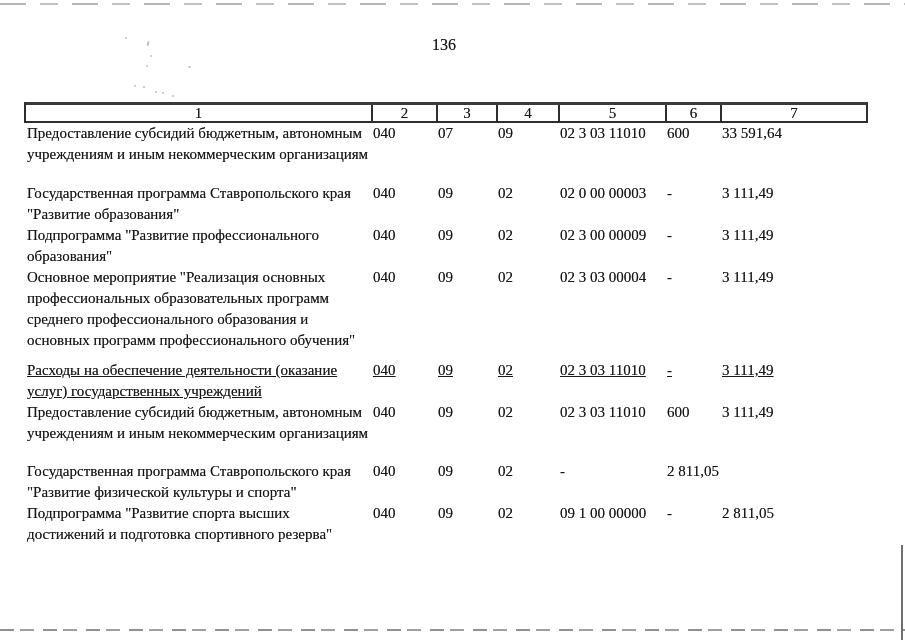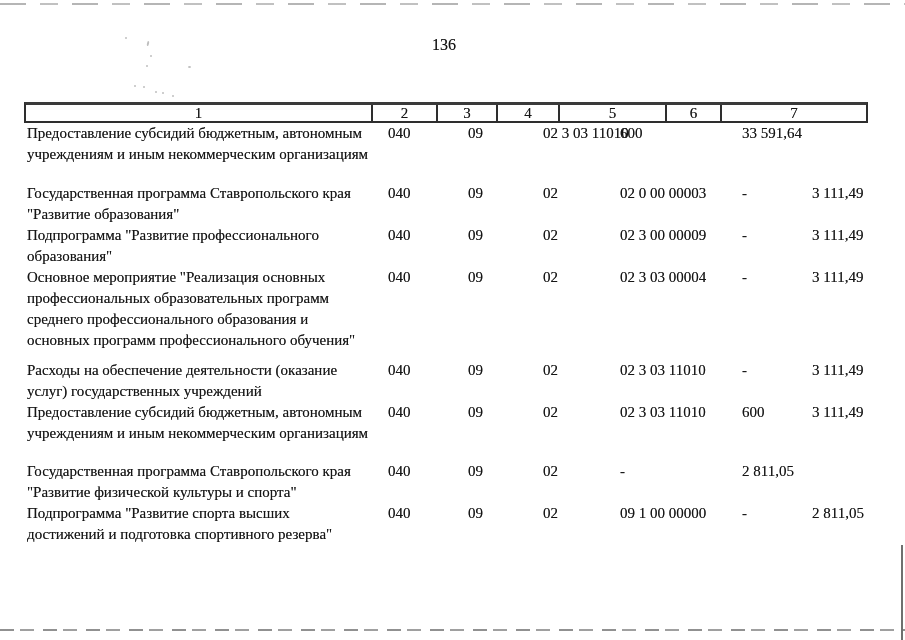--- a/index.html
+++ b/index.html
@@ -27,26 +27,26 @@
 
   .thead {
     display:grid; grid-template-columns:347px 65px 60px 62px 107px 55px 1fr;
     border:2px solid #2e2e2e; border-top:3px solid #3a3a3a; border-bottom-width:2px;
     height:21px; box-sizing:border-box; background:#fff;
   }
   .thead .hc { border-right:2px solid #2e2e2e; text-align:center; font-size:15px; line-height:15px; padding-top:1px; }
   .thead .hc:last-child { border-right:none; }
 
   .tbody { padding-top:0; }
-  .trow { display:grid; grid-template-columns:349px 65px 60px 62px 107px 55px 146px; font-size:15px; line-height:21px;gap:15px; }
+  .trow { display:grid; grid-template-columns:349px 65px 60px 62px 107px 55px 146px; font-size:15px; line-height:21px; }
   .trow .c1 { padding-left:3px; padding-right:4px; }
   .trow .cc { white-space:nowrap; }
   .trow .c7 { text-align:left; white-space:nowrap; padding-right:1px; }
   .g18 { margin-top:18px; }
-  .g9  { margin-top:9px; }
+  .g9  { margin-top:9px;text-decoration:underline; }
   .g17 { margin-top:17px; }
 </style>
 </head>
 <body>
 
 <div class="page">
 
   <div class="artifact-top-line"></div>
   <div class="artifact-bottom-line"></div>
   <div class="artifact-vline"></div>
@@ -73,20 +73,21 @@
       <div class="hc">5</div>
       <div class="hc">6</div>
       <div class="hc">7</div>
     </div>
 
     <div class="tbody">
 
       <div class="trow">
         <div class="c1">Предоставление субсидий бюджетным, автономным учреждениям и иным некоммерческим организациям</div>
         <div class="cc">040</div>
+        <div class="cc">07</div>
         <div class="cc">09</div>
         <div class="cc">02 3 03 11010</div>
         <div class="cc">600</div>
         <div class="c7">33 591,64</div>
       </div>
 
       <div class="trow g18">
         <div class="c1">Государственная программа Ставропольского края "Развитие образования"</div>
         <div class="cc">040</div>
         <div class="cc">09</div>

